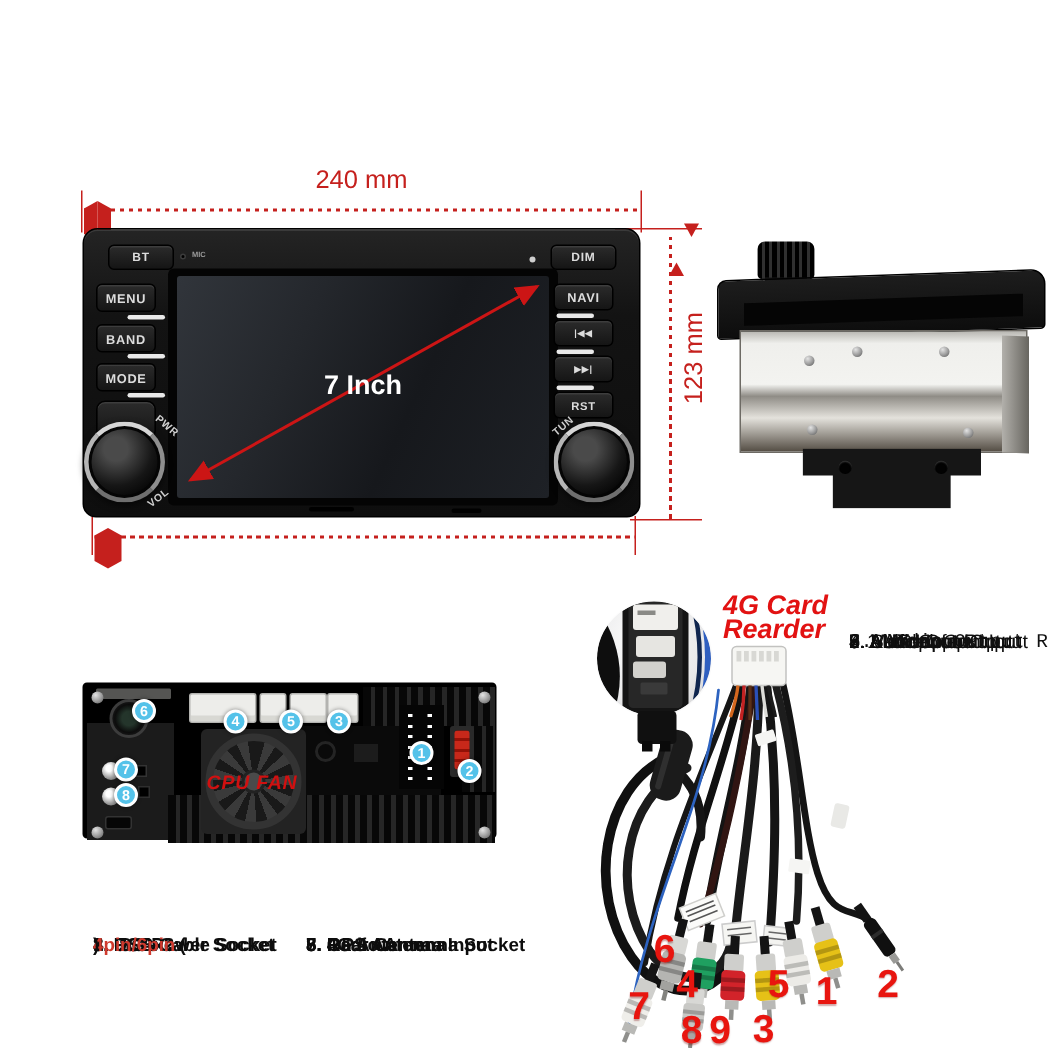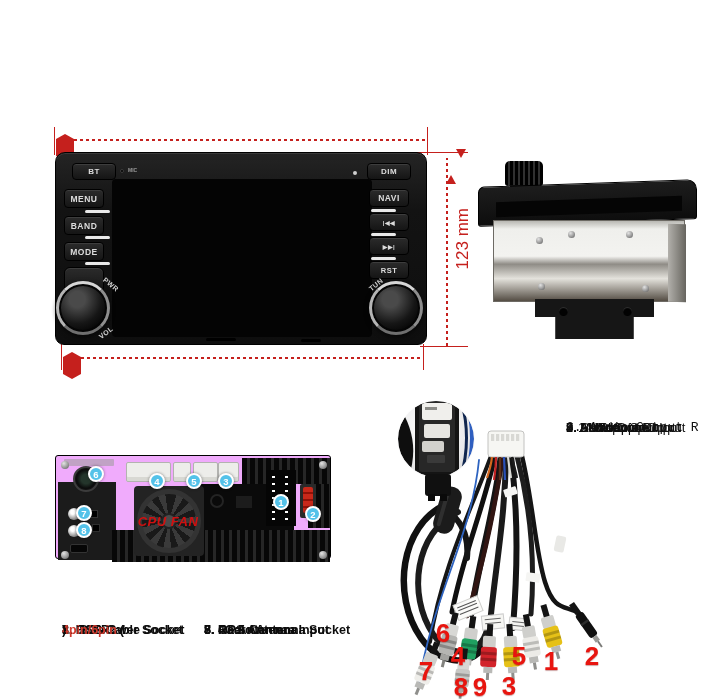--- a/index.html
+++ b/index.html
@@ -51,21 +51,21 @@
   .sv-topband{left:18px;top:41px;width:186px;height:15px;background:#050505;transform:skewY(-2deg);}
   .sv-chassis{left:15px;top:62px;width:192px;height:82px;border:1px solid #6d6a64;
     background:linear-gradient(180deg,#b9b8b3 0%,#efefec 10%,#f3f3f0 44%,#8f8c86 54%,#e4e2dc 72%,#544d44 100%);}
   .sv-tab{left:190px;top:66px;width:18px;height:78px;background:linear-gradient(90deg,#b2b0ab,#67655f);transform:skewY(2deg);}
   .sv-bracket{left:57px;top:141px;width:119px;height:40px;background:#161616;
     clip-path:polygon(0 0,100% 0,100% 45%,83% 45%,83% 100%,17% 100%,17% 45%,0 45%);}
   .sv-hole{width:9px;height:9px;border-radius:50%;background:#020202;box-shadow:inset 0 1px 1px #333;}
   .screw{width:7px;height:7px;border-radius:50%;background:radial-gradient(circle at 35% 30%,#e3e3e3,#9a9a9a 55%,#555);}
 
   
-  .rear-view{left:55px;top:455px;width:276px;height:104px;background:#f0abfc;border:1px solid #000;border-radius:3px;}
+  .rear-view{left:55px;top:455px;width:276px;height:104px;background:#000000;border:1px solid #000;border-radius:3px;}
   .fins{background:repeating-linear-gradient(90deg,#070707 0 5px,#262626 5px 8px);}
   .wc{background:#ededea;border:1px solid #b3b3b0;border-radius:2px;box-shadow:inset 0 -4px 0 #d8d8d3;}
   .wc::after{content:'';left:2px;right:2px;bottom:1px;height:4px;
     background:repeating-linear-gradient(90deg,transparent 0 5px,#3a3a3a 5px 7px);}
   .callout{width:16px;height:16px;border-radius:50%;background:var(--callout);border:2px solid #fff;
     color:#fff;font-size:9.5px;font-weight:700;display:flex;align-items:center;justify-content:center;
     box-shadow:0 0 3px rgba(0,0,0,.45);transform:translate(-50%,-50%);z-index:5;}
   .fan{border-radius:50%;border:5px solid #333;
     background:repeating-conic-gradient(#191919 0 16deg,#3a3a3a 16deg 32deg);}
   .fan-hub{border-radius:50%;background:#4a4a4a;border:2px solid #222;}
@@ -84,20 +84,21 @@
   .harness-svg{left:383px;top:390px;z-index:1;}
   .title-4g{left:482px;top:396px;width:80px;color:#e21212;font-size:18px;font-weight:700;font-style:italic;line-height:15.5px;white-space:nowrap;z-index:3;}
   .plugnum{color:var(--numred);font-size:26px;font-weight:800;transform:translate(-50%,-50%);z-index:6;
     text-shadow:0 1px 1px rgba(120,0,0,.35);}
 </style>
 </head>
 <body>
 
 <div id="stage">
 
+  <div class="dim-text" style="left:181px;top:110px;width:120px;">240 mm</div>
   <div class="dash-h" style="left:56px;top:139px;width:370px;"></div>
   <div class="tick-v" style="left:54px;top:127px;height:28px;"></div>
   <div class="tick-v" style="left:427px;top:127px;height:28px;"></div>
   <div class="tick-h" style="left:410px;top:152px;width:58px;"></div>
 
   <div class="dash-v" style="left:446px;top:158px;height:188px;"></div>
   <div class="tick-h" style="left:420px;top:346px;width:48px;"></div>
   <div class="dim-text-v" style="left:453px;top:208px;">123 mm</div>
 
   <div class="dash-h" style="left:63px;top:357px;width:360px;"></div>
@@ -105,20 +106,31 @@
   <div class="tick-v" style="left:423px;top:344px;height:26px;"></div>
 
   <div class="front-unit">
     <div class="fbtn" style="left:16px;top:10px;width:44px;height:17px;">BT</div>
     <div class="mic-dot" style="left:64px;top:16px;"></div>
     <div style="left:72px;top:14px;color:#9a9a9a;font-size:5px;font-weight:700;">MIC</div>
     <div class="fbtn" style="left:311px;top:10px;width:44px;height:17px;">DIM</div>
     <div class="mini-dot" style="left:297px;top:18px;"></div>
 
     <div class="screen-bezel"></div>
+    <div class="screen">
+      <div class="screen-label">7 Inch</div>
+      <svg width="248" height="148" viewBox="0 0 248 148">
+        <defs>
+          <marker id="ah" orient="auto-start-reverse" markerWidth="9" markerHeight="8" refX="7" refY="3.5">
+            <path d="M0,0 L8,3.5 L0,7 z" fill="#cc1515"></path>
+          </marker>
+        </defs>
+        <line x1="9" y1="136" x2="240" y2="7" stroke="#cc1515" stroke-width="2" marker-start="url(#ah)" marker-end="url(#ah)"></line>
+      </svg>
+    </div>
 
     <div class="fbtn" style="left:8px;top:36px;width:40px;height:19px;font-size:8.5px;">MENU</div>
     <div class="fbtn" style="left:8px;top:63px;width:40px;height:19px;font-size:8.5px;">BAND</div>
     <div class="fbtn" style="left:8px;top:89px;width:40px;height:19px;font-size:8.5px;">MODE</div>
     <div class="fbtn" style="left:8px;top:114px;width:40px;height:26px;border-radius:6px;"></div>
     <div class="fbar" style="left:29px;top:57px;"></div>
     <div class="fbar" style="left:29px;top:83px;"></div>
     <div class="fbar" style="left:29px;top:109px;"></div>
 
     <div class="fbtn" style="left:313px;top:36px;width:40px;height:18px;font-size:8.5px;">NAVI</div>
@@ -232,20 +244,24 @@
         <span>)</span>
       </div>
   </div>
   <div class="lg-col" style="left:204px;top:621px;">
     <div>5. Rear Camera Input</div>
     <div>7. Radio Antenna Socket</div>
     <div>8. GPS Antenna</div>
     <div>8. 4G Antenna</div>
   </div>
 
+  <div class="title-4g">
+    <div style="position:static;">4G Card</div>
+    <div style="position:static;">Rearder</div>
+  </div>
 
   <div class="out-list">
     <span class="out-item" style="margin-bottom:9px;padding-left:12px;">1. Video Ountput</span>
     <span class="out-item" style="margin-bottom:9px;">2. Microphone Input</span>
     <span class="out-item" style="margin-bottom:1px;">3. Video Input</span>
     <span class="out-item" style="margin-bottom:3px;">4. Subwoofer Output</span>
     <span class="out-item" style="margin-bottom:3px;">5. Audio Output L</span>
     <span class="out-item" style="margin-bottom:3px;font-family:Liberation Mono, monospace;">6. Audio Output R</span>
     <span class="out-item" style="margin-bottom:20px;">7. AMP-C</span>
     <span class="out-item" style="margin-bottom:3px;">8. AUX Input L</span>

